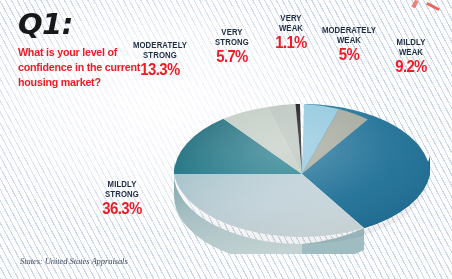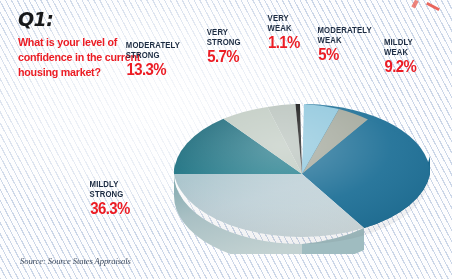--- a/index.html
+++ b/index.html
@@ -62,21 +62,21 @@
   }
 
   
   #header-block {
     position: absolute;
     left: 18px; top: 10px;
     width: 150px;
   }
   #q-title {
     font-family: "DejaVu Sans", sans-serif;
-    font-size: 19px;
+    font-size: 29px;
     font-weight: bold;
     font-style: italic;
     color: #17181a;
     letter-spacing: -0.6px;
     line-height: 1.0;
     margin: 0 0 6px 0;
   }
   #q-text {
     font-family: "Liberation Sans Narrow", "Liberation Sans", sans-serif;
     font-size: 11.4px;
@@ -94,20 +94,21 @@
     font-family: "Liberation Serif", serif;
     font-style: italic;
     font-size: 8.6px;
     color: #3c4a5e;
     letter-spacing: -0.1px;
   }
 
   
   .callout {
     position: absolute;
+    text-align: center;
     line-height: 1.02;
     white-space: nowrap;
   }
   .callout .cat {
     display: block;
     font-family: "Liberation Sans Narrow", "Liberation Sans", sans-serif;
     font-size: 8.6px;
     font-weight: bold;
     color: #1d2c42;
     letter-spacing: 0.15px;
@@ -274,15 +275,15 @@
     <span class="pct">9.2%</span>
   </div>
 
 
   <div class="callout" id="lbl-mildly-strong">
     <span class="cat">MILDLY</span>
     <span class="cat">STRONG</span>
     <span class="pct">36.3%</span>
   </div>
 
-  <div id="source-note">Source: Source States Appraisals</div>
+  <div id="source-note">States: United States Appraisals</div>
 
 </div>
 
 </body></html>

